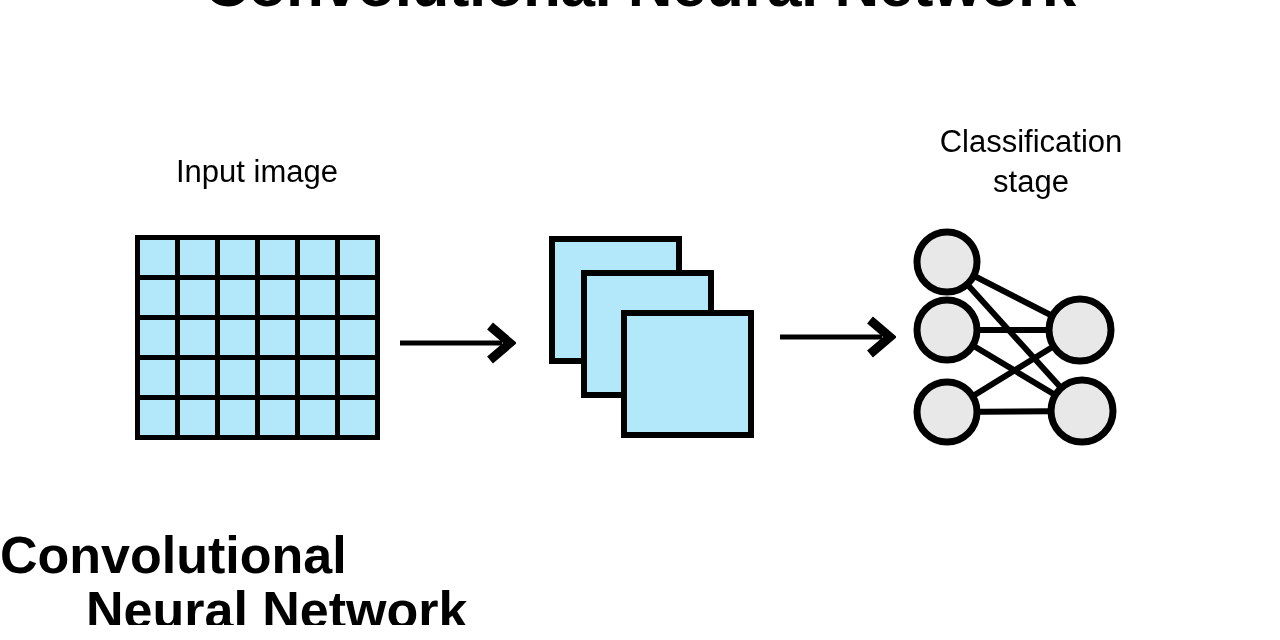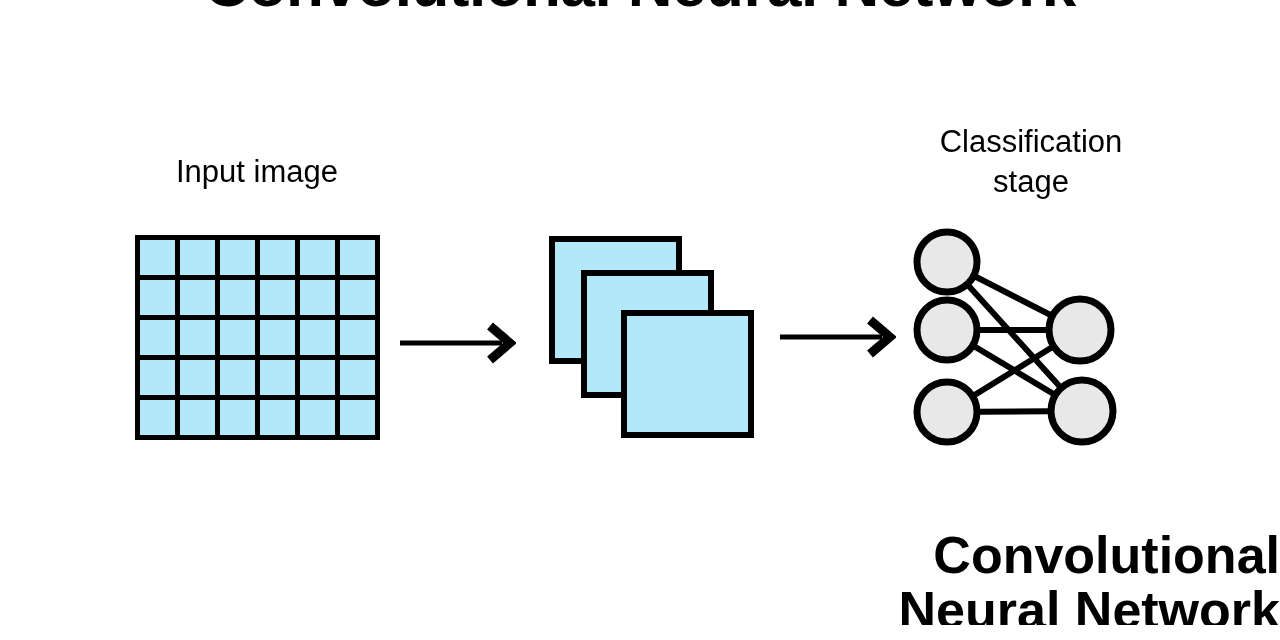--- a/index.html
+++ b/index.html
@@ -31,21 +31,21 @@
     letter-spacing: -0.5px;
     line-height: 1;
     white-space: nowrap;
   }
 
   .caption {
     position: absolute;
     left: 0;
     top: 528px;
     width: 1280px;
-    text-align: right;
+    text-align: left;
     font-size: 52px;
     font-weight: bold;
     line-height: 1.05;
     white-space: nowrap;
   }
   .caption .line2 {
     display: block;
     padding-left: 70px;
     margin-left: 16px;
   }

